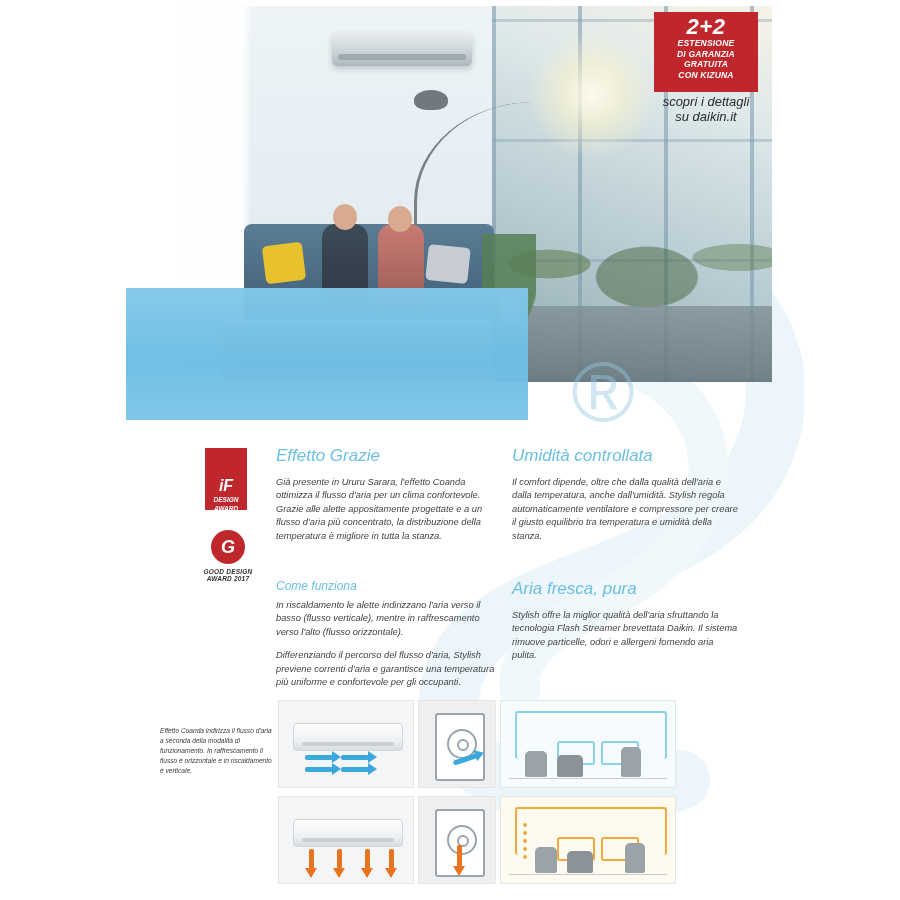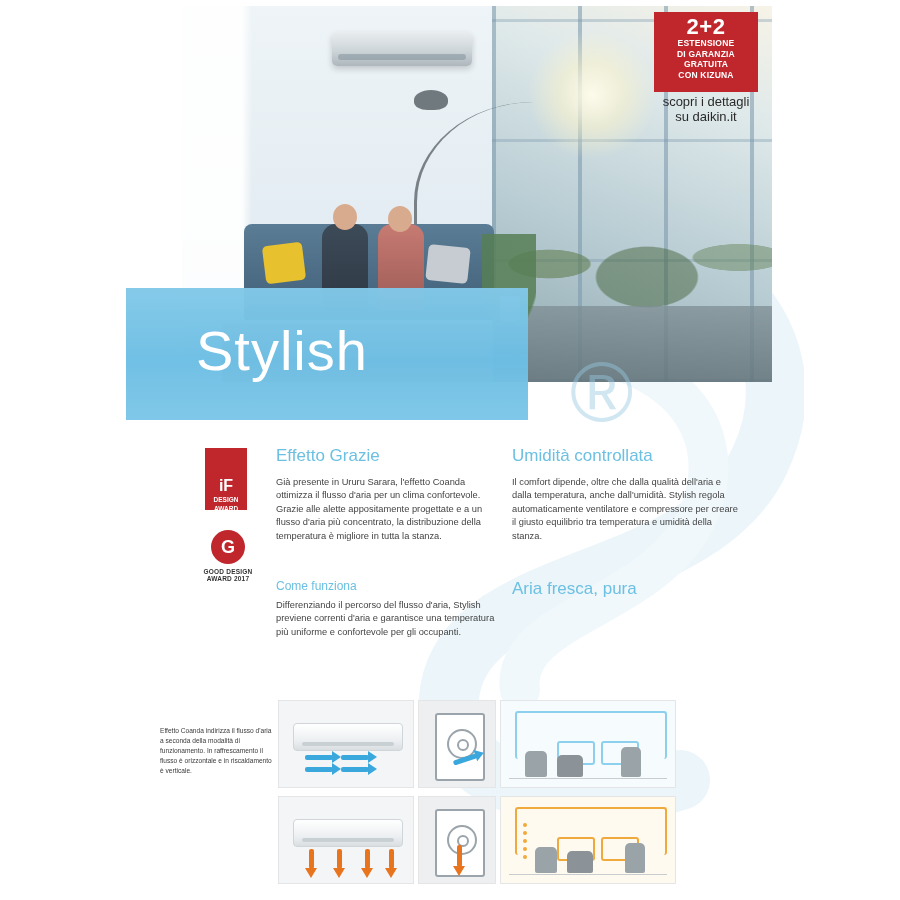--- a/index.html
+++ b/index.html
@@ -14,20 +14,21 @@
     overflow: hidden;
     position: relative;
   }
 
   #page {
     position: relative;
     width: 804px;
     height: 900px;
     background: #ffffff;
     overflow: hidden;
+    font-style: italic;
   }
 
   
   .watermark {
     position: absolute;
     left: 330px;
     top: 130px;
     width: 520px;
     height: 700px;
     pointer-events: none;
@@ -379,21 +380,20 @@
       <div class="big">2+2</div>
       <div class="small">ESTENSIONE</div>
       <div class="small">DI GARANZIA</div>
       <div class="small">GRATUITA</div>
       <div class="small">CON KIZUNA</div>
     </div>
     <div class="badge-link">scopri i dettagli su daikin.it</div>
   </div>
 
   <div class="banner"></div>
-  <div class="banner-title">Stylish</div>
   <div class="reg-mark">®</div>
 
   <div class="award-if">
     <div class="if-logo">iF</div>
     <div>DESIGN</div>
     <div>AWARD</div>
     <div>2018</div>
   </div>
   <div class="award-gd">
     <div class="gd-circle"></div>
@@ -401,30 +401,32 @@
     <div class="gd-text">AWARD 2017</div>
   </div>
 
   <div class="col-left">
     <h2 class="sec-title">Effetto Grazie</h2>
     <p class="body-text">Già presente in Ururu Sarara, l'effetto Coanda ottimizza il flusso d'aria per un clima confortevole. Grazie alle alette appositamente progettate e a un flusso d'aria più concentrato, la distribuzione della temperatura è migliore in tutta la stanza.</p>
 
     <div class="spacer-32"></div>
 
     <h3 class="sec-title small">Come funziona</h3>
+    <p class="body-text">In riscaldamento le alette indirizzano l'aria verso il basso (flusso verticale), mentre in raffrescamento verso l'alto (flusso orizzontale).</p>
     <p class="body-text">Differenziando il percorso del flusso d'aria, Stylish previene correnti d'aria e garantisce una temperatura più uniforme e confortevole per gli occupanti.</p>
   </div>
 
   <div class="col-right">
     <h2 class="sec-title">Umidità controllata</h2>
     <p class="body-text">Il comfort dipende, oltre che dalla qualità dell'aria e dalla temperatura, anche dall'umidità. Stylish regola automaticamente ventilatore e compressore per creare il giusto equilibrio tra temperatura e umidità della stanza.</p>
 
     <div class="spacer-32"></div>
 
     <h2 class="sec-title">Aria fresca, pura</h2>
+    <p class="body-text">Stylish offre la miglior qualità dell'aria sfruttando la tecnologia Flash Streamer brevettata Daikin. Il sistema rimuove particelle, odori e allergeni fornendo aria pulita.</p>
   </div>
 
   <div class="bottom-caption">Effetto Coanda indirizza il flusso d'aria a seconda della modalità di funzionamento. In raffrescamento il flusso è orizzontale e in riscaldamento è verticale.</div>
 
   <div class="grid">
 
     <div class="cell c1">
       <div class="unit"></div>
       <div class="arr-h-blue" style="left:26px; top:54px; width:28px;"></div>
       <div class="arr-h-blue" style="left:62px; top:54px; width:28px;"></div>

